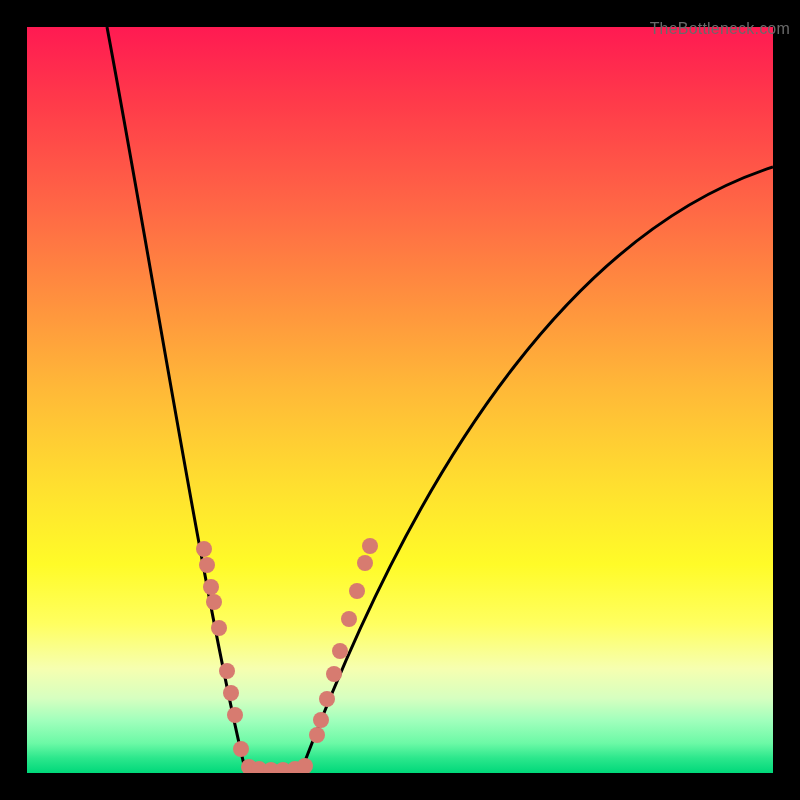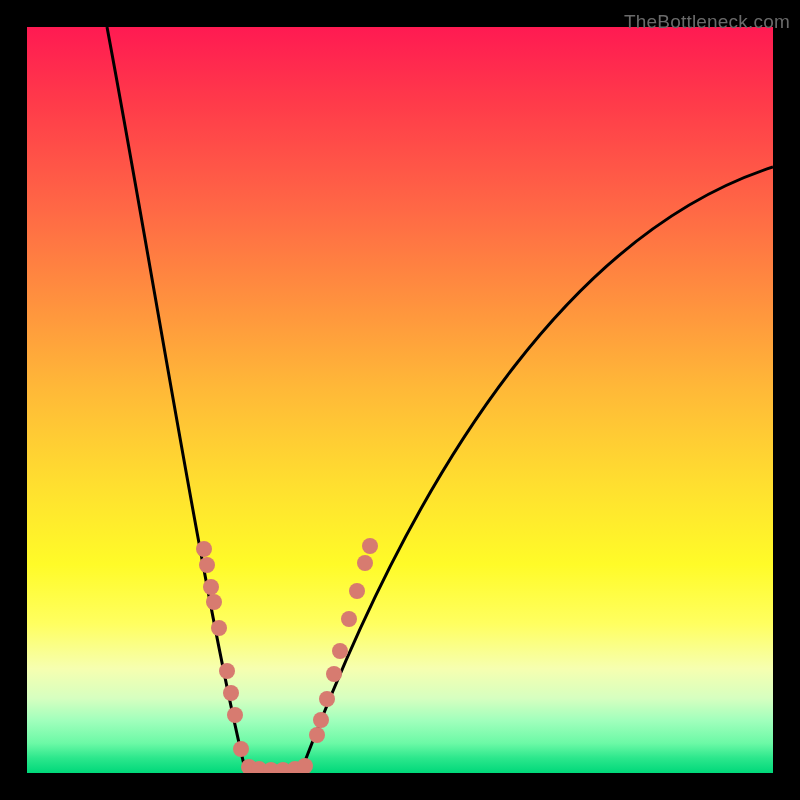--- a/index.html
+++ b/index.html
@@ -28,24 +28,24 @@
       #ffff60 80%,
       #f6ffb0 86%,
       #d6ffc0 90%,
       #a0ffbc 93%,
       #6cf9a6 96%,
       #2ce78c 98%,
       #00d87a 100%);
   }
   .watermark {
     position: absolute;
-    top: 11px;
+    top: 20px;
     right: 10px;
     color: #6a6a6a;
-    font-size: 19px;
+    font-size: 16px;
     font-weight: 500;
     letter-spacing: 0.2px;
   }
   svg.curve-layer {
     position: absolute;
     left: 0; top: 0;
     width: 746px; height: 746px;
   }
   .curve {
     fill: none;

